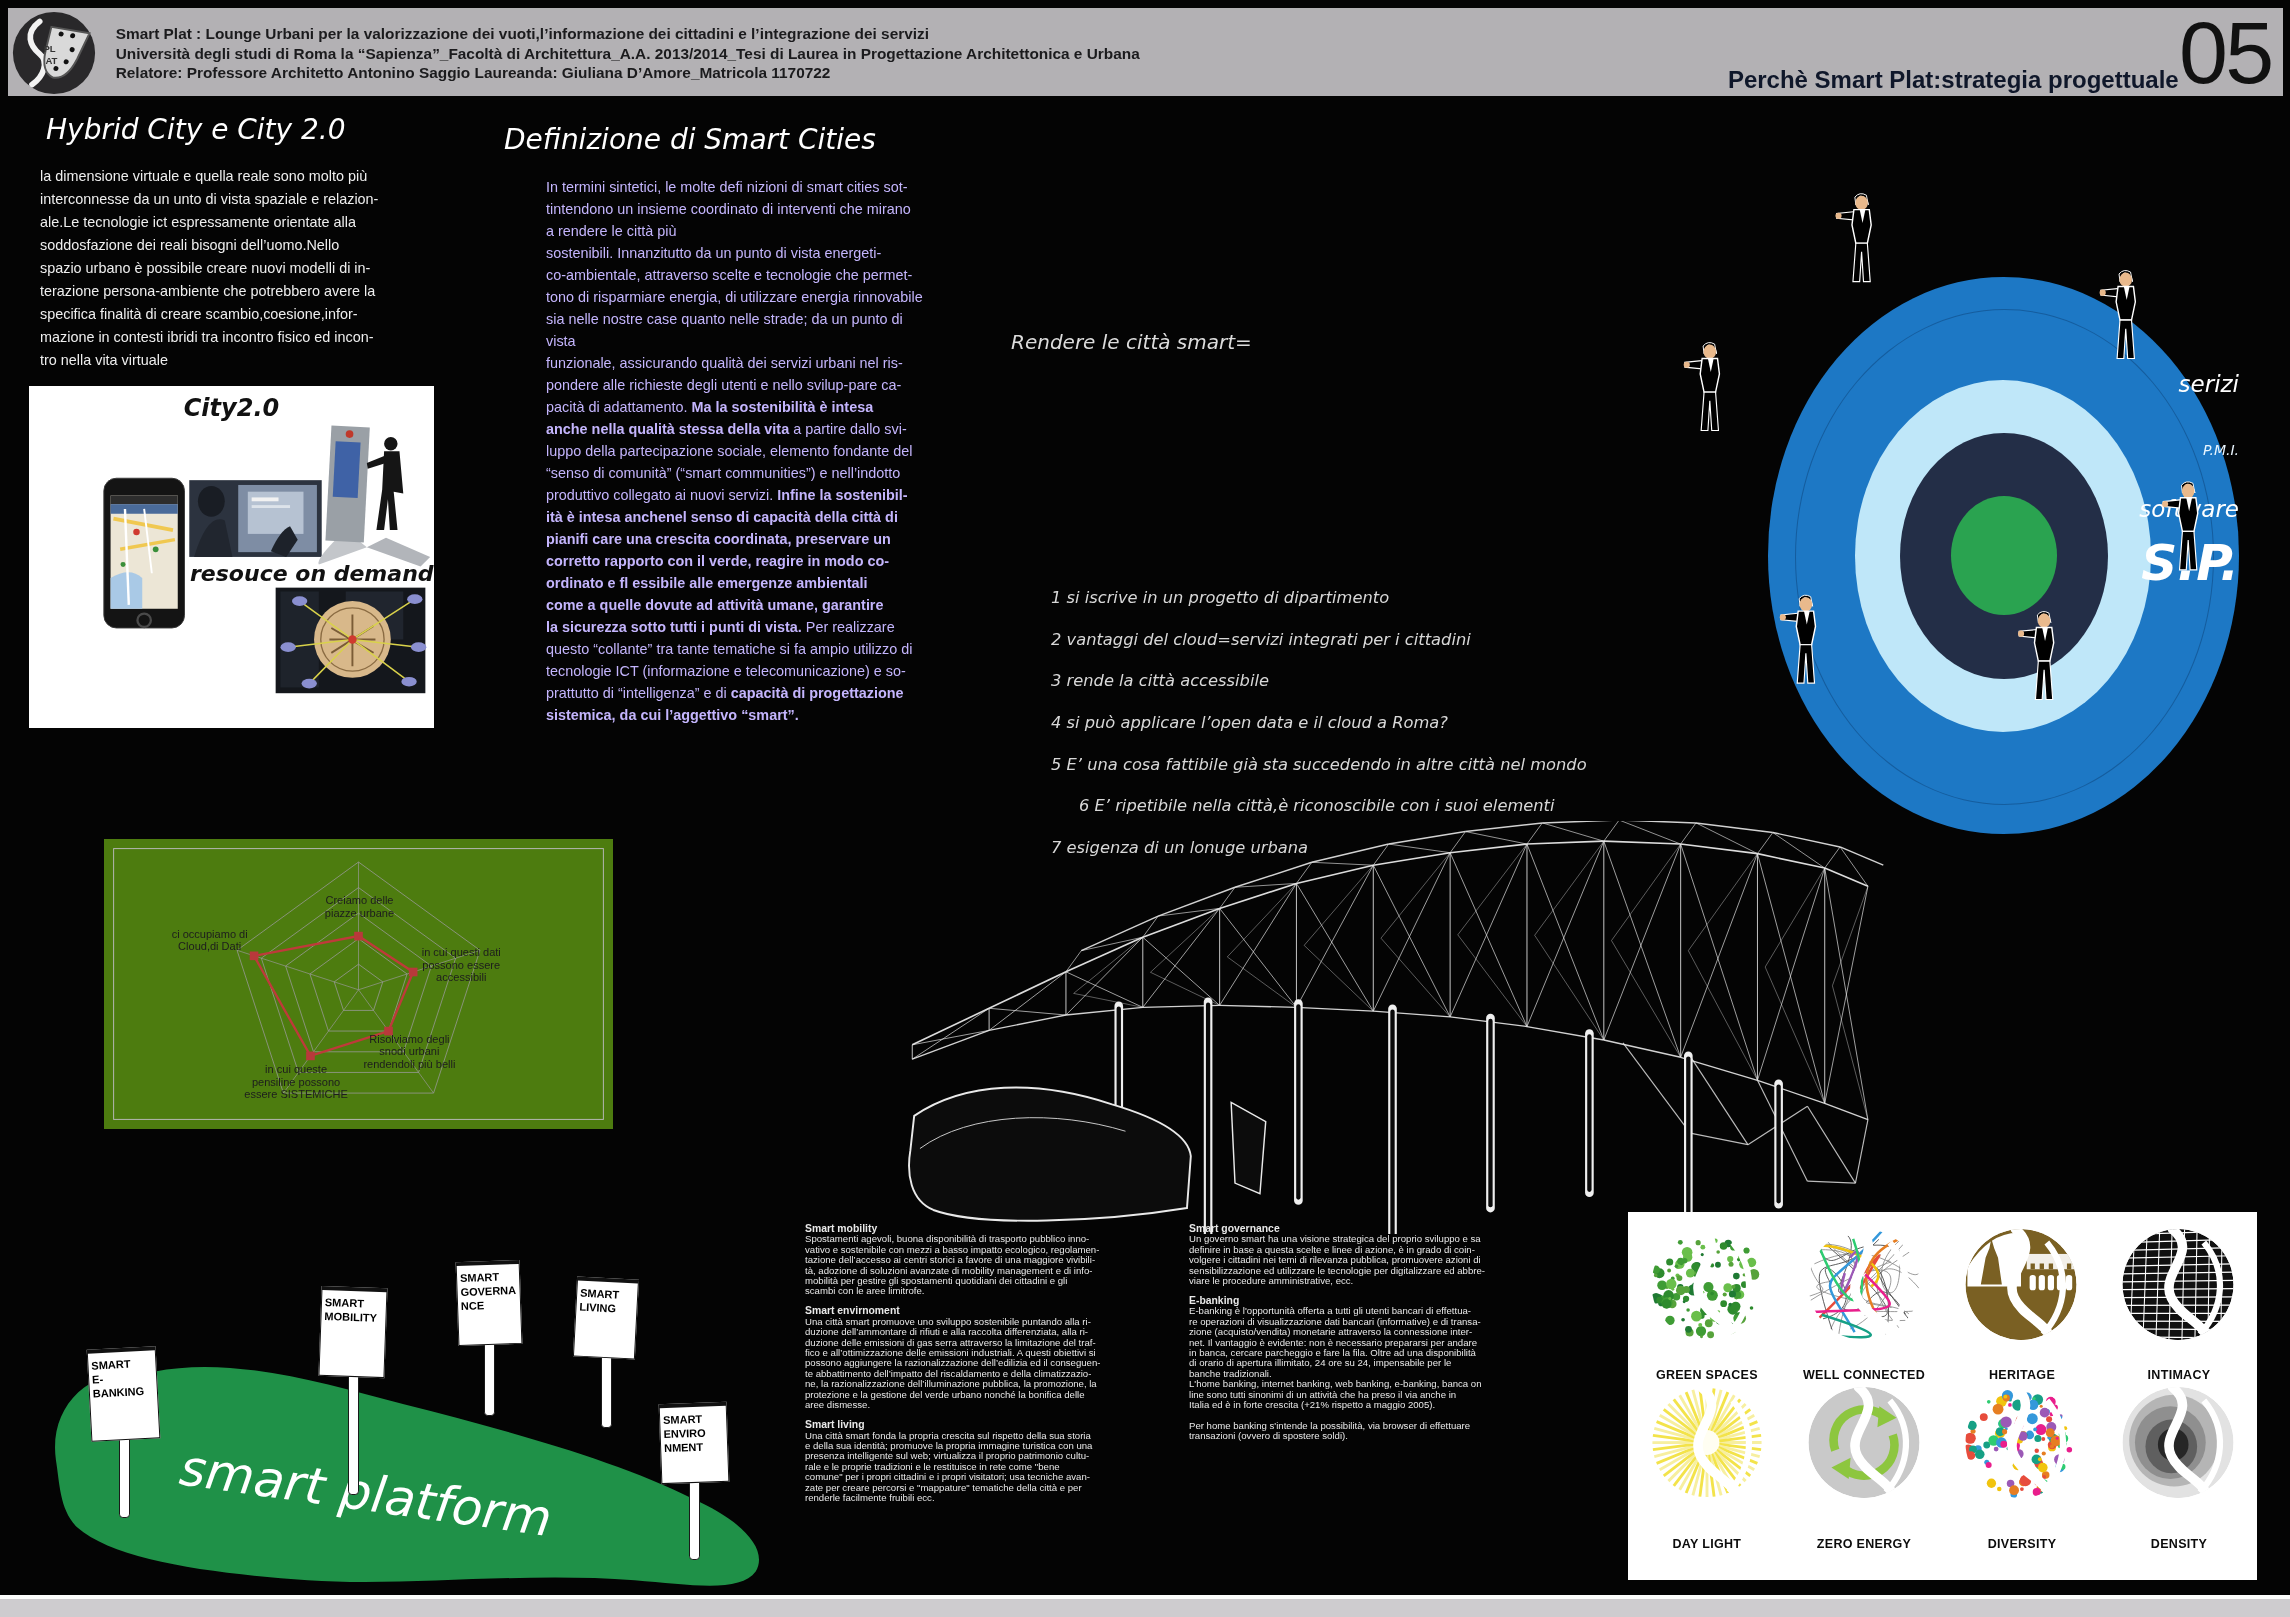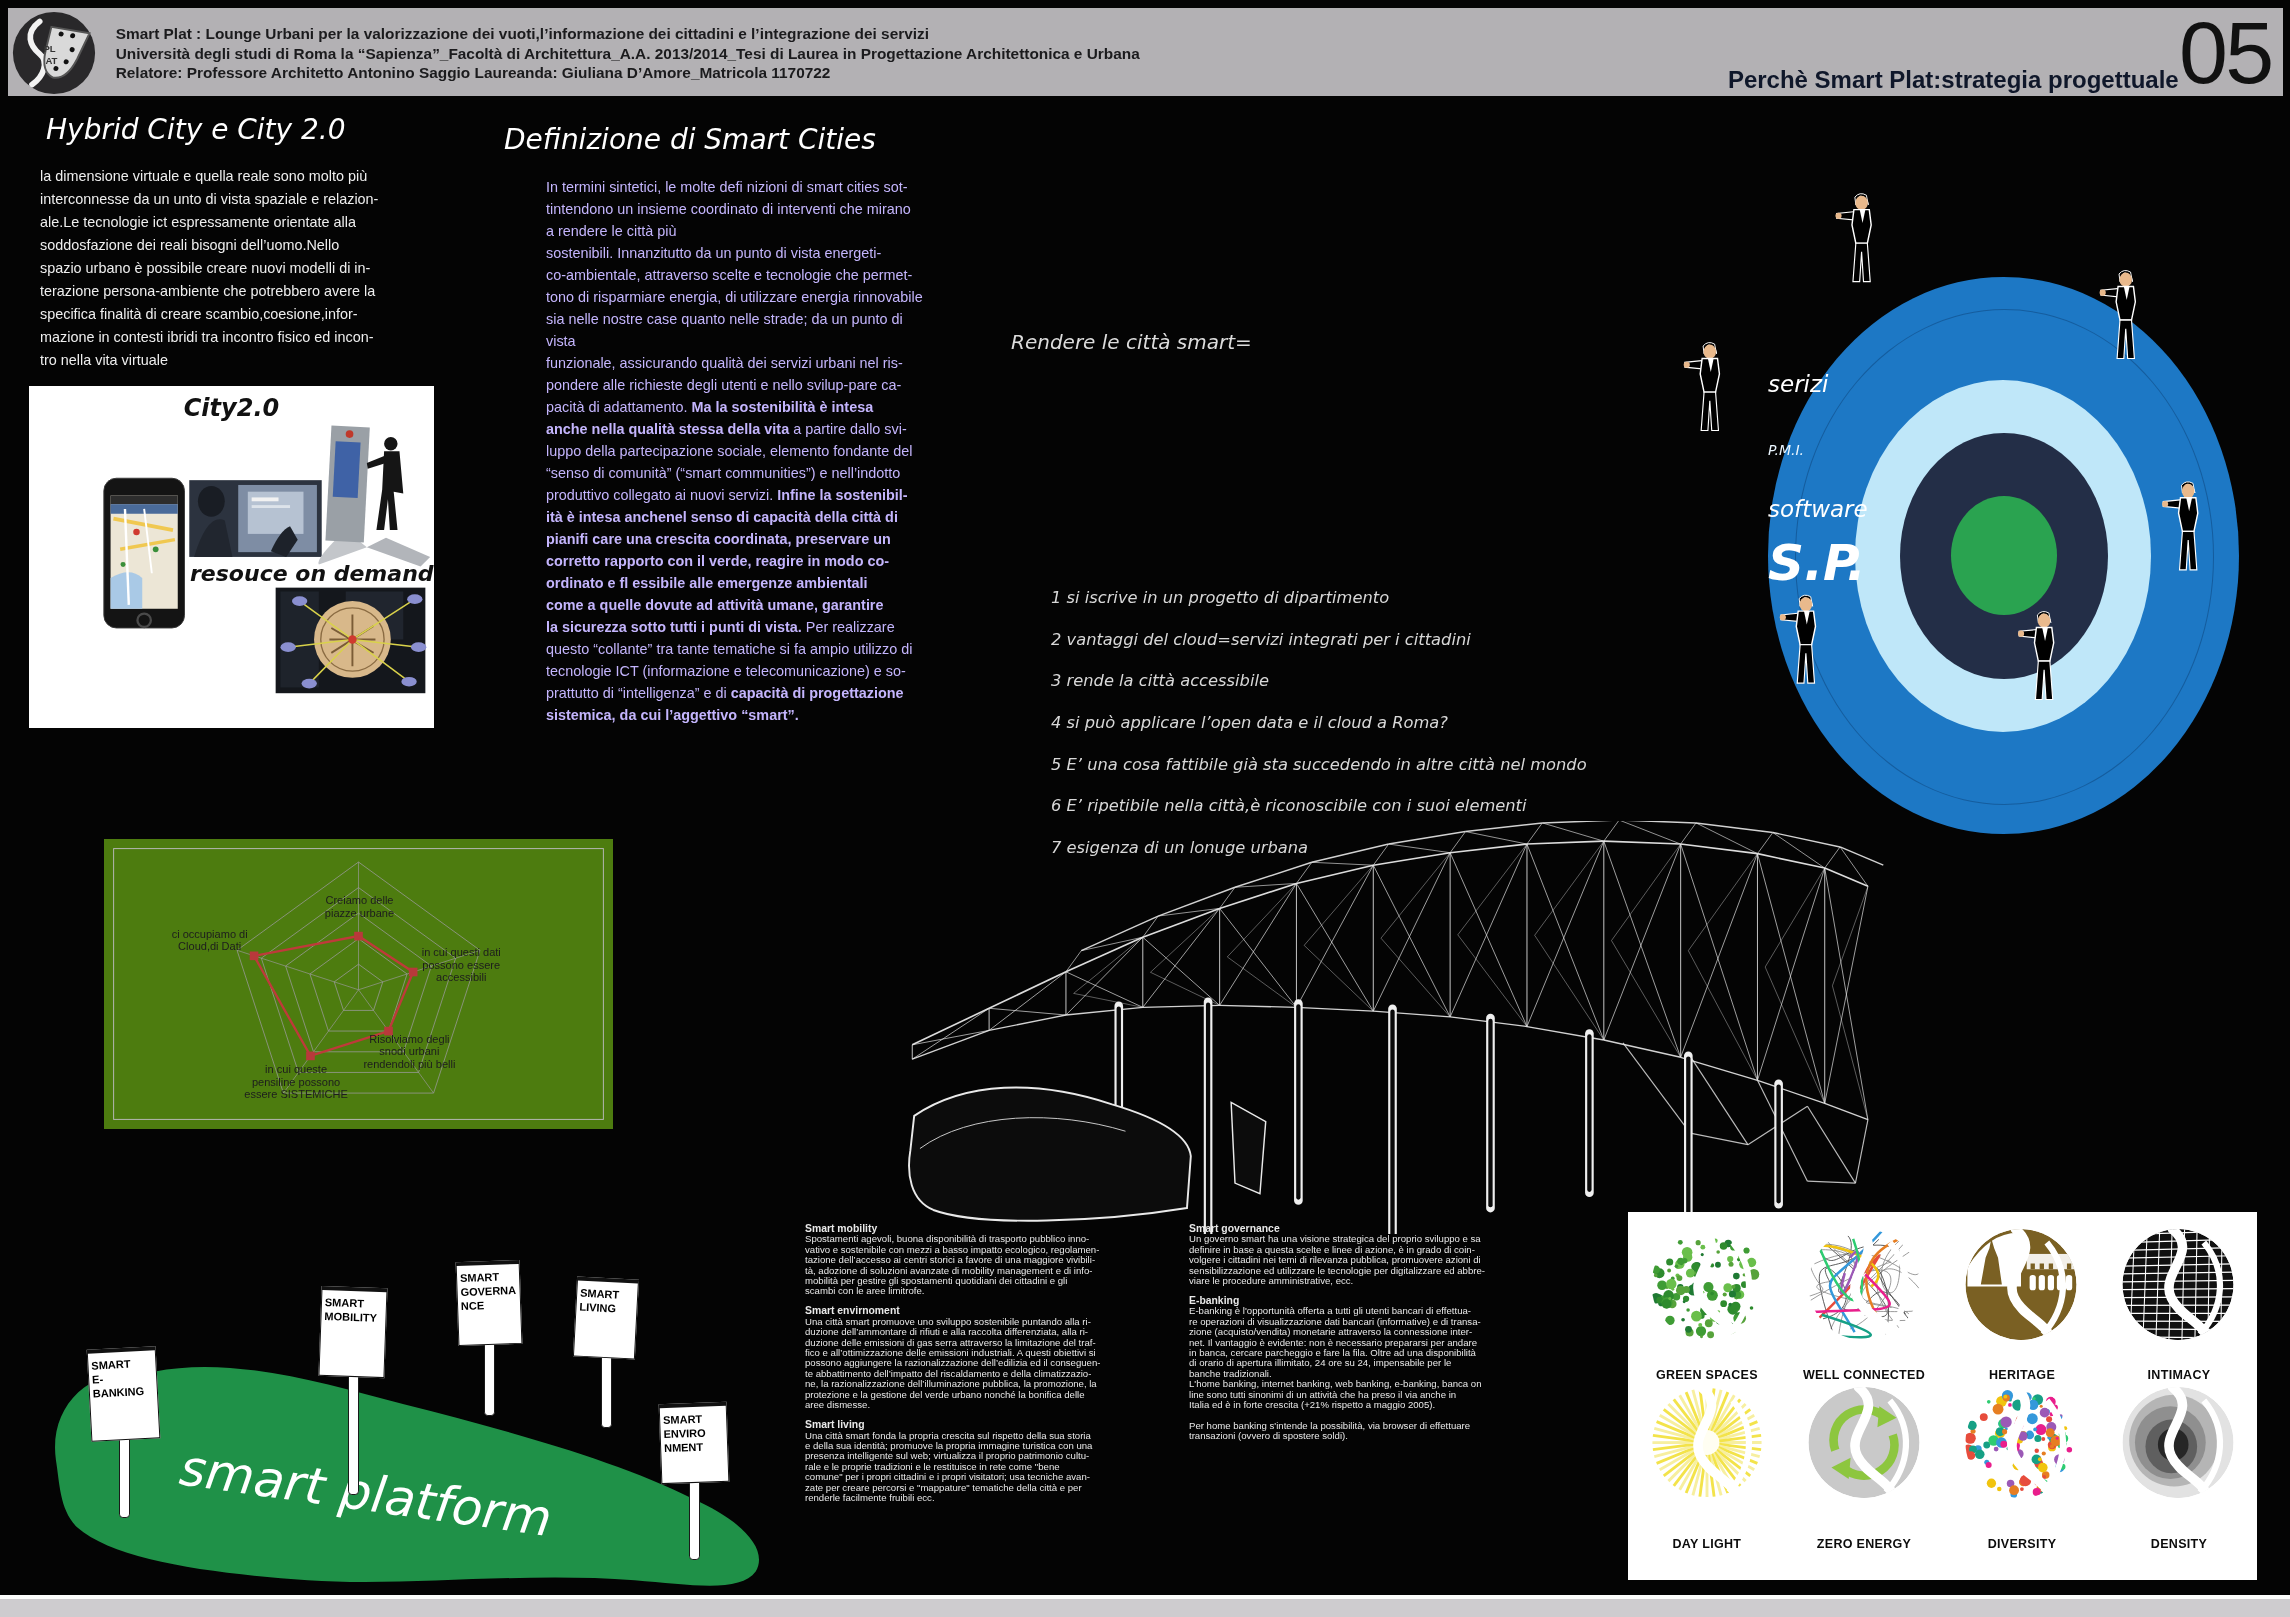--- a/index.html
+++ b/index.html
@@ -23,21 +23,21 @@
   
   #def-title{left:504px;top:123px;font-size:28px;}
   #def-body{left:502px;top:176px;font-size:14.4px;line-height:22px;color:#c4b5fd;margin-left:44px;}
   #def-body div{white-space:nowrap;}
   
   #rendere-left{left:1011px;top:330px;font-size:20px;color:#dcdcdc;}
   #rendere-right{left:1239px;top:327px;width:403px;text-align:center;font-size:20px;line-height:29px;color:#dcdcdc;}
   #questions div{position:absolute;left:1051px;font-size:16.3px;color:#d8d8d8;white-space:nowrap;}
   
   .ring{position:absolute;border-radius:50%;}
-  .ring-label{position:absolute;width:100%;text-align:left;color:#fff;font-style:italic;}
+  .ring-label{position:absolute;width:100%;text-align:right;color:#fff;font-style:italic;}
   
   #radar-box{left:104px;top:839px;width:509px;height:290px;background:#4d7c0f;}
   
   .sign{position:absolute;background:#fff;border:1.9px solid #111;border-top:4.8px solid #111;
         color:#000;font-weight:bold;font-size:11px;line-height:1.3;padding:4.8px 2.9px;white-space:pre-line;}
   .post{position:absolute;width:8.6px;background:#fff;border:1px solid #1a1a1a;border-radius:3.8px;}
   
   .col{position:absolute;font-size:9.6px;line-height:10.4px;color:#e9e9e9;width:346px;}
   .col b{font-size:10.4px;}
   .col .blk{margin-bottom:9.6px;}
@@ -189,21 +189,21 @@
     </div>
 
   <div id="rendere-left" class="abs hand">Rendere le città smart=</div>
 
   <div id="questions">
       <div class="hand" style="top: 588px;">1 si iscrive in un progetto di dipartimento</div>
       <div class="hand" style="top: 630px;">2 vantaggi del cloud=servizi integrati  per i cittadini</div>
       <div class="hand" style="top: 671px;">3 rende la città accessibile</div>
       <div class="hand" style="top: 713px;">4 si può applicare l’open data e il cloud a Roma?</div>
       <div class="hand" style="top: 755px;">5 E’ una cosa fattibile già sta succedendo in altre città nel mondo</div>
-      <div class="hand" style="top: 796px;">6 E’ ripetibile nella città,è riconoscibile con i suoi elementi</div>
+      <div class="hand" style="top: 796px; margin-left: 28px;">6 E’ ripetibile nella città,è riconoscibile con i suoi elementi</div>
       <div class="hand" style="top: 838px;">7 esigenza di un lonuge urbana</div>
     </div>
 
   <div class="abs" style="left:1768px;top:277px;width:471px;height:557px;">
     <div class="ring" id="ring-outer" style="left: 0px; top: 0px; width: 471px; height: 557px; background: rgb(29, 120, 197);"></div>
     <div class="ring" style="left:27px;top:32px;width:417px;height:494px;border:1px solid rgba(10,60,110,.45);"></div>
     <div class="ring" id="ring-mid" style="left: 87px; top: 103px; width: 296px; height: 352px; background: rgb(191, 231, 249);"></div>
     <div class="ring" id="ring-inner" style="left: 132px; top: 156px; width: 208px; height: 246px; background: rgb(35, 46, 71);"></div>
     <div class="ring" id="ring-center" style="left: 183px; top: 219px; width: 106px; height: 119px; background: rgb(42, 163, 80);"></div>
     <div class="ring-label hand" style="top:94px;font-size:23px;">serizi</div>

